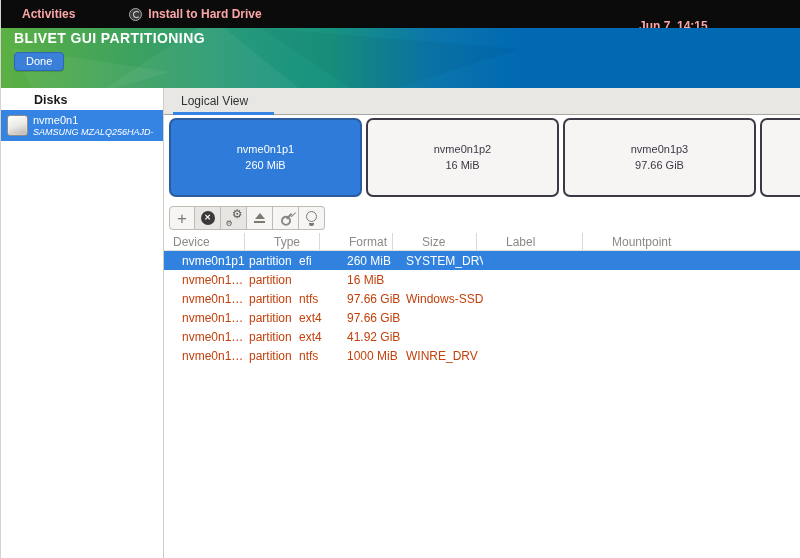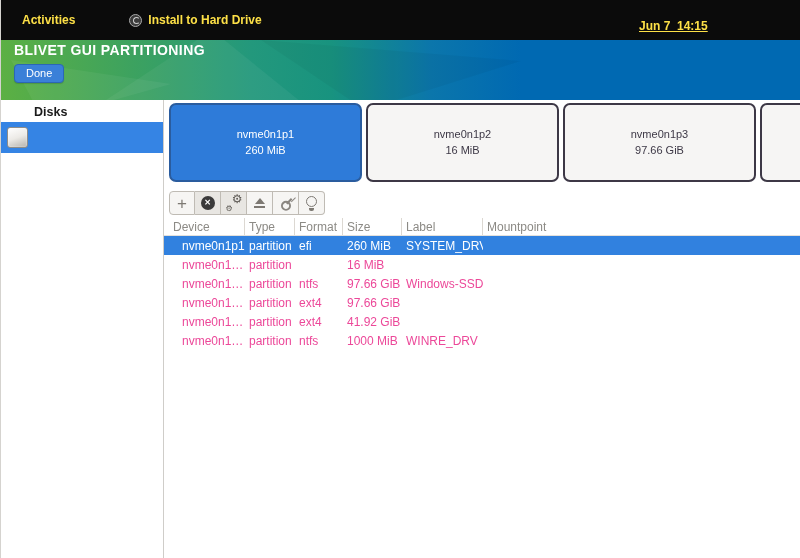--- a/index.html
+++ b/index.html
@@ -13,21 +13,21 @@
   *{margin:0;padding:0;box-sizing:border-box;}
   html,body{width:800px;height:558px;overflow:hidden;}
   body{
     font-family:"Liberation Sans","DejaVu Sans",sans-serif;
     background:#ffffff;
     position:relative;
     border-left:1px solid #d5d3cf;
   }
   
   .topbar{
-    height:40px;background:#0b0b0b;color:#fde047;
+    height:28px;background:#0b0b0b;color:#fca5a5;
     display:flex;align-items:center;position:relative;
     font-size:12px;font-weight:700;
   }
   .activities{margin-left:15px;padding:2px 6px;cursor:default;}
   .app-menu{display:flex;align-items:center;margin-left:48px;gap:6px;}
   .app-badge{
     width:13px;height:13px;border-radius:50%;
     background:#3c3c3c;border:1px solid #a9a9a9;position:relative;flex:none;
   }
   .app-badge::after{
@@ -112,24 +112,24 @@
   .ic-eject::before{content:"";width:0;height:0;border-left:5px solid transparent;border-right:5px solid transparent;border-bottom:6px solid #7d7973;}
   .ic-eject::after{content:"";width:11px;height:2.5px;background:#7d7973;margin-top:2px;}
   .ic-key{position:relative;width:14px;height:14px;transform:rotate(-45deg);}
   .ic-key::before{content:"";position:absolute;left:0;top:4px;width:6px;height:6px;border:2px solid #8a8680;border-radius:50%;}
   .ic-key::after{content:"";position:absolute;left:7px;top:6.5px;width:7px;height:2px;background:#8a8680;box-shadow:4px 2px 0 -0.5px #8a8680;}
   .ic-bulb{flex-direction:column;}
   .ic-bulb::before{content:"";width:9px;height:9px;border:1.5px solid #7d7973;border-radius:50%;}
   .ic-bulb::after{content:"";width:5px;height:3px;background:#7d7973;margin-top:1px;border-radius:0 0 2px 2px;}
   
   .table{flex:none;margin-top:3px;font-size:12px;}
-  .thead{display:flex;height:18px;align-items:center;color:#8c8a85;border-bottom:1px solid #e4e1dc;}
+  .thead{display:flex;height:18px;align-items:center;color:#8c8a85;border-bottom:1px solid #e4e1dc;gap:25px;}
   .th{height:100%;display:flex;align-items:center;border-right:1px solid #dcd8d2;padding-left:4px;overflow:hidden;}
   .th:last-child{border-right:none;}
-  .trow{display:flex;height:19px;align-items:center;color:#ec4899;cursor:pointer;}
+  .trow{display:flex;height:19px;align-items:center;color:#c2410c;cursor:pointer;}
   .trow.sel{background:var(--selection);color:#ffffff;}
   .td{height:100%;display:flex;align-items:center;padding-left:4px;overflow:hidden;white-space:nowrap;}
   .col0{width:81px;flex:none;}
   .th.col0{padding-left:9px;}
   .td.col0{padding-left:18px;}
   .col1{width:50px;flex:none;}
   .col2{width:48px;flex:none;}
   .col3{width:59px;flex:none;}
   .col4{width:81px;flex:none;}
   .col5{flex:1;}
@@ -152,24 +152,31 @@
   <div class="poly3"></div>
   <div class="hub-title">BLIVET GUI PARTITIONING</div>
   <button class="done-btn">Done</button>
 </div>
 
 <div class="content">
   <div class="sidebar">
     <div class="sidebar-title">Disks</div>
     <div class="disk-item">
       <span class="disk-icon"></span>
+      <div class="disk-text">
+        <div class="disk-name">nvme0n1</div>
+        <div class="disk-model">SAMSUNG MZALQ256HAJD-</div>
+      </div>
     </div>
   </div>
 
   <div class="main">
+    <div class="tabbar">
+      <div class="tab active">Logical View</div>
+    </div>
 
     <div class="blocks">
         <div class="pblock sel">
           <div>nvme0n1p1</div>
           <div>260 MiB</div>
         </div>
         <div class="pblock">
           <div>nvme0n1p2</div>
           <div>16 MiB</div>
         </div>

